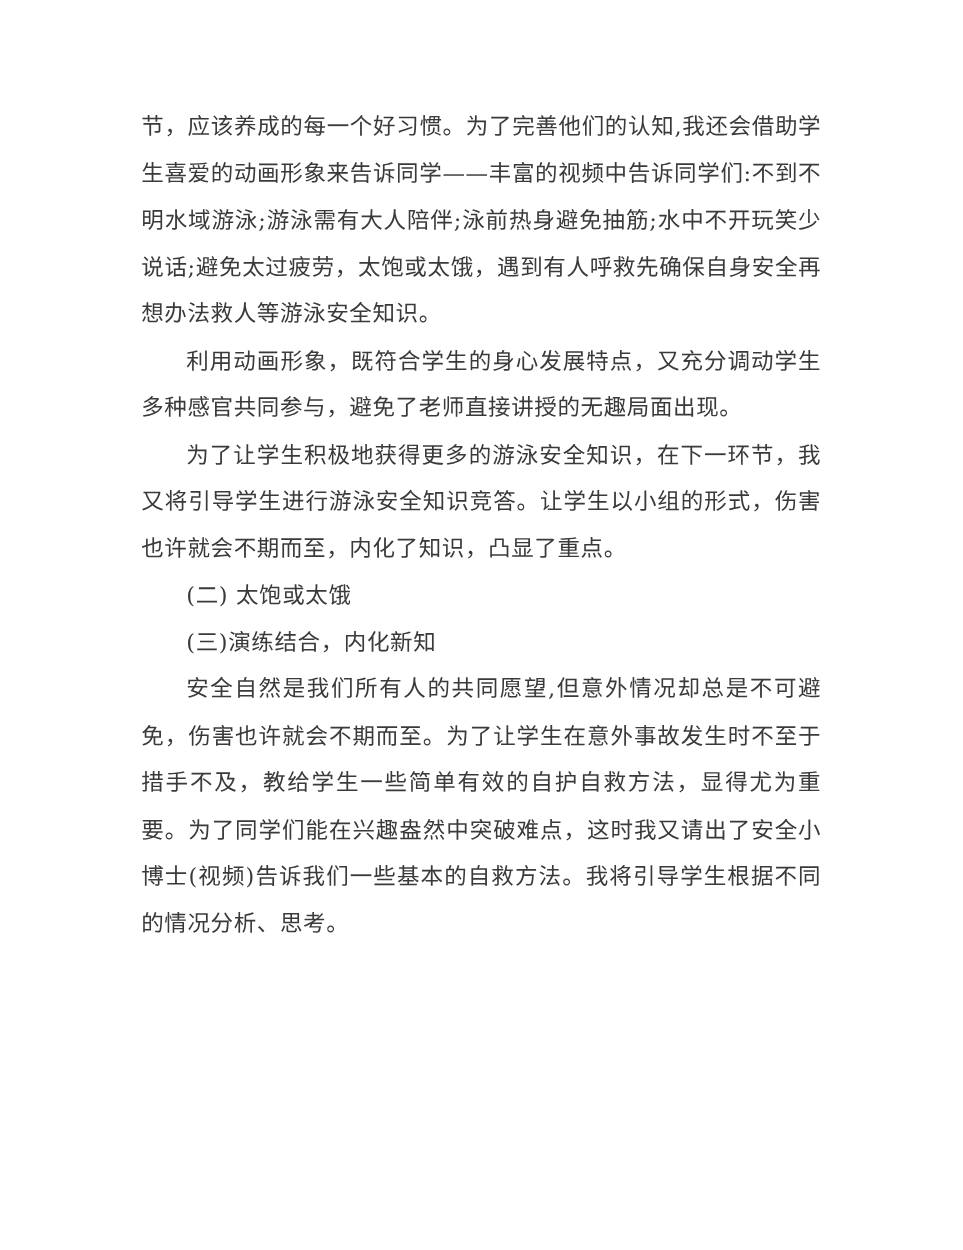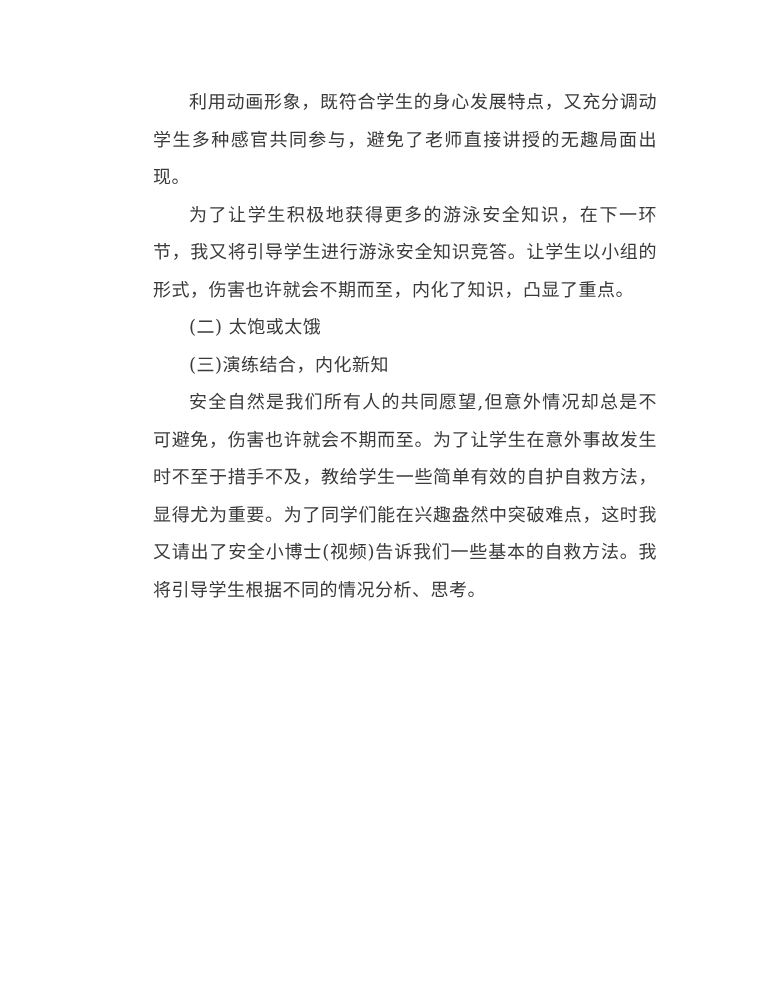--- a/index.html
+++ b/index.html
@@ -26,25 +26,25 @@
     padding: 0;
     font-size: 18px;
     line-height: 37.5px;
     letter-spacing: 0.5px;
     color: #3a3a3a;
     text-align: justify;
     text-justify: inter-ideograph;
   }
   .para.indent {
     text-indent: 2em;
-    margin-left: 40px;
   }
 </style>
 </head>
 <body>
 
 <div class="page">
+  <p class="para">节，应该养成的每一个好习惯。为了完善他们的认知,我还会借助学生喜爱的动画形象来告诉同学——丰富的视频中告诉同学们:不到不明水域游泳;游泳需有大人陪伴;泳前热身避免抽筋;水中不开玩笑少说话;避免太过疲劳，太饱或太饿，遇到有人呼救先确保自身安全再想办法救人等游泳安全知识。</p>
   <p class="para indent">利用动画形象，既符合学生的身心发展特点，又充分调动学生多种感官共同参与，避免了老师直接讲授的无趣局面出现。</p>
   <p class="para indent">为了让学生积极地获得更多的游泳安全知识，在下一环节，我又将引导学生进行游泳安全知识竞答。让学生以小组的形式，伤害也许就会不期而至，内化了知识，凸显了重点。</p>
   <p class="para indent">(二) 太饱或太饿</p>
   <p class="para indent">(三)演练结合，内化新知</p>
   <p class="para indent">安全自然是我们所有人的共同愿望,但意外情况却总是不可避免，伤害也许就会不期而至。为了让学生在意外事故发生时不至于措手不及，教给学生一些简单有效的自护自救方法，显得尤为重要。为了同学们能在兴趣盎然中突破难点，这时我又请出了安全小博士(视频)告诉我们一些基本的自救方法。我将引导学生根据不同的情况分析、思考。</p>
 </div>
 
 </body></html>

